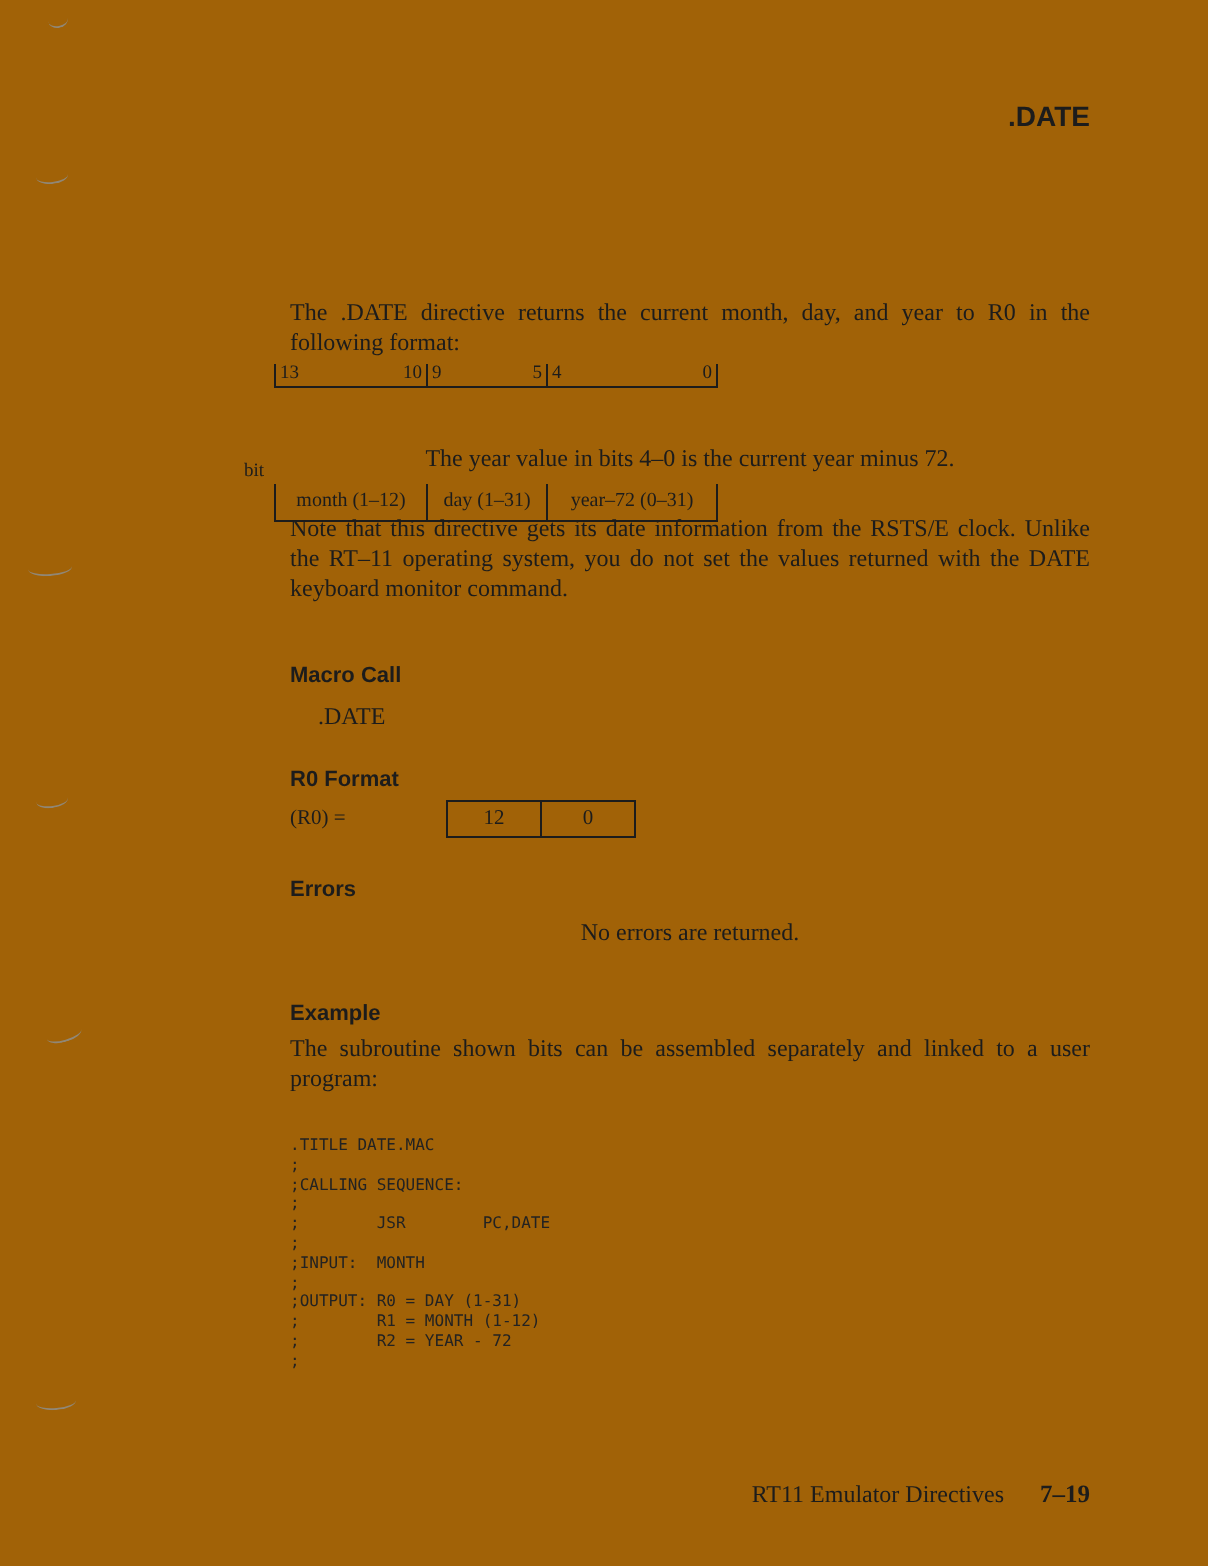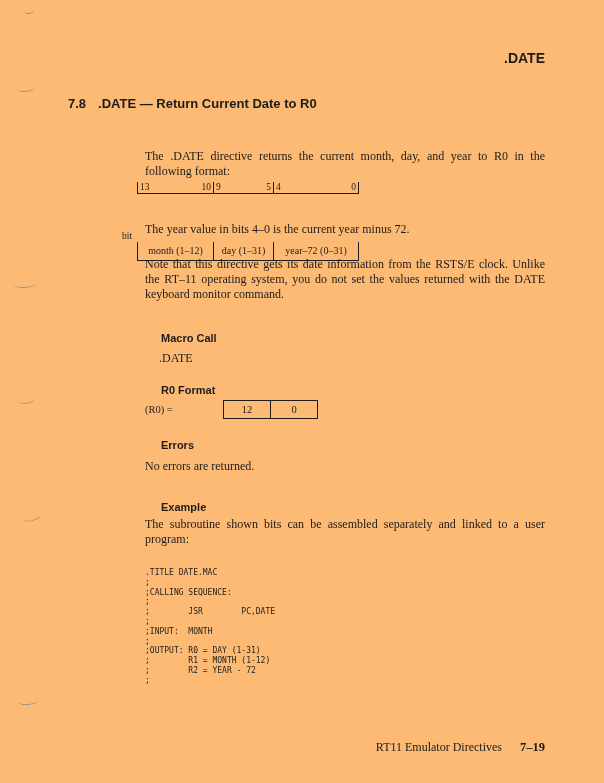--- a/index.html
+++ b/index.html
@@ -1,20 +1,20 @@
 <!DOCTYPE html>
 <html><head>
 <meta charset="utf-8">
 <style>
   html,body { margin:0; padding:0; background:#e8e8e6; }
   .page {
     position:relative;
     width:604px; height:783px;
     margin:0 auto;
-    background:#fdba74;
+    background:#a16207;
     font-family:"Liberation Serif", serif;
     color:#1c1c1c;
     overflow:hidden;
   }
 
   
   .running-head {
     position:absolute; top:50px; right:59px;
     font-family:"Liberation Sans", sans-serif;
     font-weight:bold; font-size:14px;
@@ -27,21 +27,21 @@
     font-weight:bold; font-size:13px;
   }
   .section-heading .sec-num { margin-right:12px; }
 
   
   .para {
     position:absolute; left:145px; width:400px;
     font-size:12px; line-height:15px;
     text-align:justify;
   }
-  .para.single { text-align:left; }
+  .para.single { text-align:center; }
 
   
   .bit-diagram { position:absolute; left:122px; top:182px; display:flex; align-items:flex-end; }
   .bit-label { font-size:9.5px; padding-right:5px; padding-bottom:20px;margin-top:24px; }
   .bit-table { display:inline-block; }
   .bit-numbers-row { display:flex; font-size:9.5px; }
   .bit-numbers-row .bcell {
     box-sizing:border-box;
     display:flex; justify-content:space-between;
     padding:0 2px 1px 2px;
@@ -55,21 +55,21 @@
     text-align:center; font-size:10px; line-height:17px; height:18px;
     white-space:nowrap; overflow:hidden;margin-top:48px;
   }
   .bit-fields-row .fcell:last-child { border-right:1px solid #1c1c1c; }
   .w1 { width:76px; } .w2 { width:60px; } .w3 { width:86px; }
 
   
   .subhead {
     position:absolute; left:145px;
     font-family:"Liberation Sans", sans-serif;
-    font-weight:bold; font-size:11px;margin-left:16px;
+    font-weight:bold; font-size:11px;
   }
 
   .macro-value { position:absolute; left:159px; top:351px; font-size:12px; }
 
   
   .r0-row { position:absolute; left:145px; top:400px; display:flex; align-items:center;gap:36px; }
   .r0-label { font-size:10.5px; width:40px; }
   .r0-box { display:inline-flex; border:1px solid #1c1c1c; margin-left:2px; }
   .r0-cell { width:46px; height:17px; line-height:17px; text-align:center; font-size:10.5px; }
   .r0-cell.first { border-right:1px solid #1c1c1c; }
@@ -108,23 +108,20 @@
 
   <div class="scan-mark m0"></div>
   <div class="scan-mark m1"></div>
   <div class="scan-mark m2"></div>
   <div class="scan-mark m3"></div>
   <div class="scan-mark m4"></div>
   <div class="scan-mark m5"></div>
 
   <div class="running-head">.DATE</div>
 
-  <div class="section-heading">
-    <span class="sec-num">7.8</span><span>.DATE — Return Current Date to R0</span>
-  </div>
 
   <div class="para" style="top:149px;">The .DATE directive returns the current month, day, and year to R0 in the following format:</div>
 
   <div class="bit-diagram">
     <span class="bit-label">bit</span>
     <div class="bit-table">
       <div class="bit-numbers-row">
         <div class="bcell w1">
           <span>13</span>
           <span>10</span>

